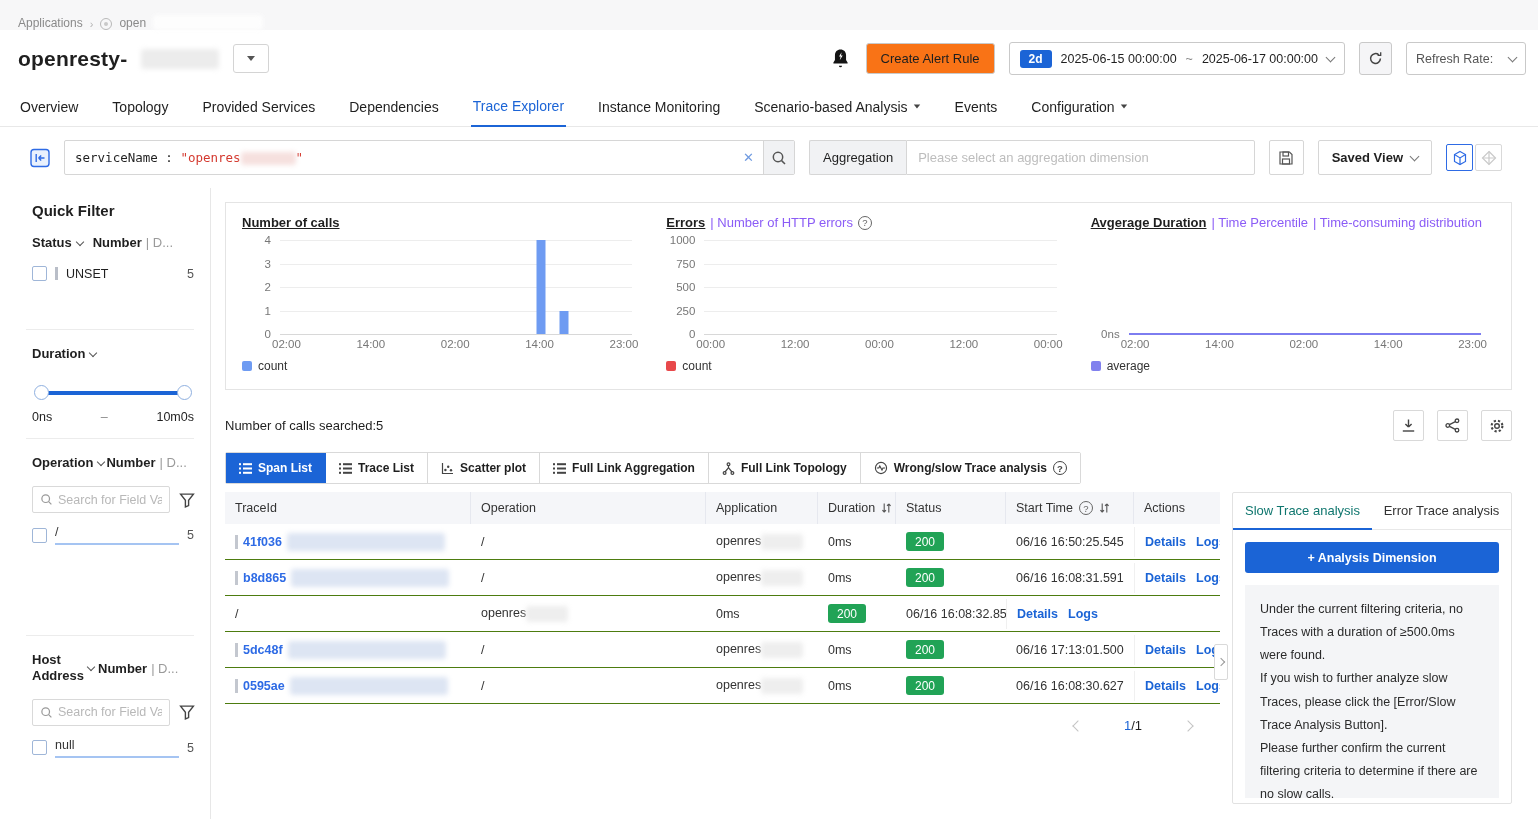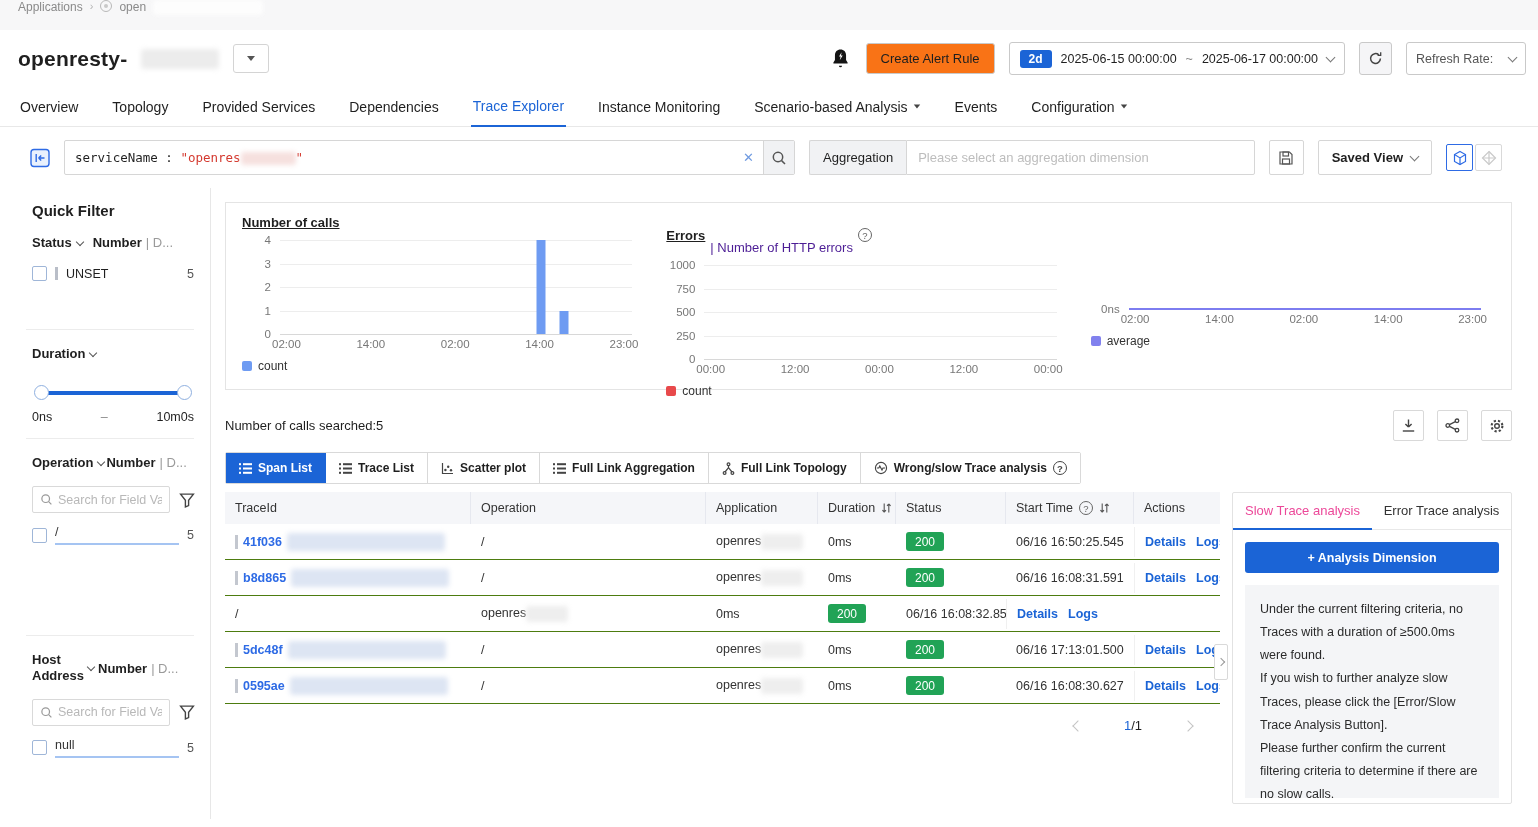--- a/index.html
+++ b/index.html
@@ -1,20 +1,20 @@
 <!DOCTYPE html>
 <html><head>
 <meta charset="utf-8">
 <style>
   * { margin:0; padding:0; box-sizing:border-box; }
   html,body { width:1538px; height:827px; overflow:hidden; background:#fff;
     font-family:"Liberation Sans", sans-serif; color:#1f1f1f; }
 
   
-  .topstrip { height:30px; background:#f7f7f8; display:flex; align-items:flex-start;
+  .topstrip { height:30px; background:#f7f7f8; display:flex; align-items:flex-end;
     padding-left:18px; font-size:12px; color:#8a8a8a; gap:7px; }
   .bc-sep { color:#b5b5b5; font-size:11px; }
   .bc-circle { width:12px; height:12px; border:1.2px solid #b9b9b9; border-radius:50%;
     display:inline-block; position:relative; }
   .bc-circle::after{ content:""; position:absolute; left:3px; top:3px; width:4px; height:4px;
     background:#c9c9c9; border-radius:50%; }
 
   
   .blur { display:inline-block; border-radius:3px; filter:blur(2.5px); vertical-align:middle; }
   .blur-bc    { width:110px; height:15px; background:#fdfdfd; }
@@ -114,21 +114,21 @@
   .mini-search input { border:none; outline:none; width:104px; font-size:12.5px; font-family:inherit; }
   .mini-search input::placeholder { color:#b8b8b8; }
   .host-head { margin-bottom:14px; }
   .host-label { width:56px; line-height:1.25; }
 
   
   .charts-panel { border:1px solid #e4e4e4; display:flex; padding:12px 10px 8px 2px; height:188px; }
   .chart { flex:1; padding:0 14px; min-width:0; }
   .ctitle { font-size:13px; margin-bottom:10px; white-space:nowrap; display:flex; align-items:center; gap:5px; }
   .ct-main { font-weight:700;text-decoration:underline; }
-  .ct-dim { color:#4c1d95;margin-top:25px; }
+  .ct-dim { color:#8b5cf6; }
   .qcircle { width:14px; height:14px; border:1.2px solid #666; border-radius:50%; display:inline-flex;
     align-items:center; justify-content:center; font-size:9.5px; color:#666; flex-shrink:0; }
   .qcircle::after { content:"?"; }
   .plot { position:relative; height:94px; margin-left:38px; margin-right:6px; }
   .ytick { position:absolute; right:calc(100% + 9px); font-size:11.5px; color:#777; }
   .gridline { position:absolute; left:0; right:0; height:1px; background:#ededed; }
   .gridline.axisline { background:#d8d8d8; }
   .bar { position:absolute; bottom:0; width:9px; transform:translateX(-50%); }
   .flatline { position:absolute; bottom:-1px; left:0; right:0; height:2px; }
   .xlabels { display:flex; justify-content:space-between; margin:4px 0 0 30px; font-size:11.5px; color:#777; }
@@ -178,21 +178,21 @@
     border:1px solid #d9d9d9; border-radius:2px; display:flex; align-items:center; justify-content:center;
     cursor:pointer; }
   .expander .chev-right { width:6px; height:6px; border-right:1.4px solid #999; border-top:1.4px solid #999;
     transform:rotate(45deg); }
 
   
   .analysis-panel { width:280px; margin-left:12px; border:1px solid #e2e2e2; border-radius:2px;
     background:#fff; flex-shrink:0; height:312px; }
   .ap-tabs { display:flex; border-bottom:1px solid #e8e8e8; }
   .ap-tab { flex:1; text-align:center; font-size:13px; padding:10px 0; cursor:pointer; color:#333; }
-  .ap-tab.active { color:#ec4899; border-bottom:2px solid #1b64d6; margin-bottom:-1px; }
+  .ap-tab.active { color:#0f766e; border-bottom:2px solid #1b64d6; margin-bottom:-1px; }
   .ap-body { padding:12px; }
   .ap-btn { width:100%; height:31px; background:#1b64d6; border:none; border-radius:3px; color:#fff;
     font-size:12.5px; font-weight:700; cursor:pointer; font-family:inherit; }
   .ap-msg { background:#f4f5f7; margin-top:12px; padding:13px 15px; font-size:12.5px;
     line-height:1.85; color:#2b2b2b; height:213px; }
 </style>
 </head>
 <body>
 
 <div class="topstrip">
@@ -483,20 +483,25 @@
             <span>00:00</span>
           </div>
         <div class="legend">
             <span class="lgitem">
               <span class="lgsq" style="background: rgb(232, 73, 75);"></span>
               <span>count</span>
             </span>
           </div>
       </div>
       <div class="chart">
+        <div class="ctitle">
+          <span class="ct-main">Avgerage Duration</span>
+          <span class="ct-dim">| Time Percentile</span>
+          <span class="ct-dim">| Time-consuming distribution</span>
+        </div>
         <div class="plot">
             <div class="ytick" style="top: calc(100% - 6px);">0ns</div>
             <div class="gridline axisline" style="top: 100%;"></div>
             <div class="flatline" style="background: rgb(125, 125, 240);"></div>
           </div>
         <div class="xlabels">
             <span>02:00</span>
             <span>14:00</span>
             <span>02:00</span>
             <span>14:00</span>

